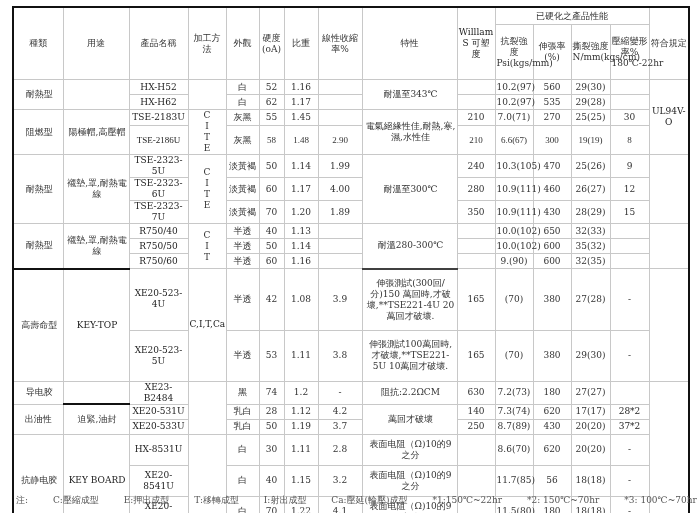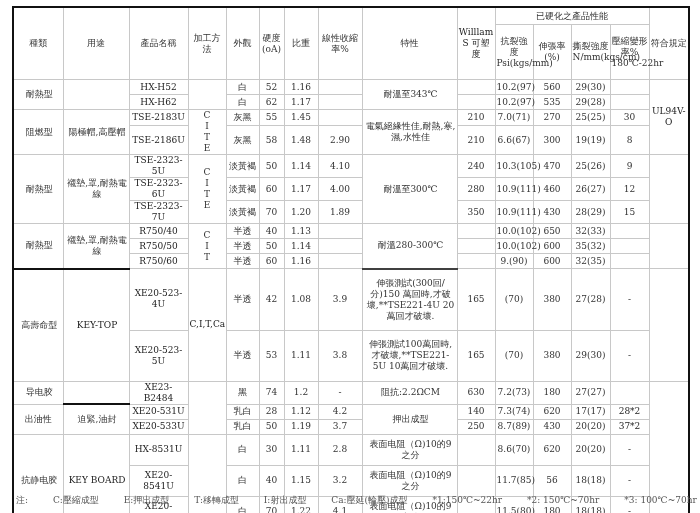--- a/index.html
+++ b/index.html
@@ -9,21 +9,21 @@
     table.spec td, table.spec th { border: 1px solid #c8c8c8; text-align: center; vertical-align: middle; padding: 0 1px; line-height: 11px; font-weight: normal; }
     table.spec th { height: 16px; }
     .hdr-big { height: 70px; }
     .b { font-weight: bold; color: #222; }
     .l { text-align: center; padding-left: 3px !important; }
     .vert { line-height: 10px; letter-spacing: 0; }
     .thick-top td { border-top: 2px solid #111; }
     .notes { position: absolute; left: 16px; top: 494px; font-size: 9px; color: #555; white-space: nowrap; }
     .notes span { margin-right: 22px; }
     .r-sm td { height: 14px; }
-    .r-md td { height: 26px; }
+    .r-md td { height: 26px; font-family: Liberation Serif, serif; }
     .r-lg td { height: 50px; }
     .r-xl td { height: 60px; }
     .r-mid td { height: 30px; }
   </style>
 </head>
 <body>
 
 <div class="wrap">
 <table class="spec">
   <colgroup>
@@ -125,21 +125,21 @@
   </tr>
 
   <tr class="r-sm">
     <td rowspan="3" class="l">耐熱型</td>
     <td rowspan="3" class="l">襯墊,罩,耐熱電線</td>
     <td class="b">TSE-2323-5U</td>
     <td rowspan="3" class="vert">C<br>I<br>T<br>E</td>
     <td>淡黃褐</td>
     <td>50</td>
     <td>1.14</td>
-    <td>4.10</td>
+    <td>1.99</td>
     <td rowspan="3" class="l">耐溫至300℃</td>
     <td>240</td>
     <td>10.3(105)</td>
     <td>470</td>
     <td>25(26)</td>
     <td>9</td>
     <td rowspan="3"></td>
   </tr>
   <tr class="r-sm">
     <td class="b">TSE-2323-6U</td>
@@ -258,21 +258,21 @@
   </tr>
 
   <tr class="r-sm">
     <td rowspan="2">出油性</td>
     <td rowspan="2" class="l">迫緊,油封</td>
     <td class="b">XE20-531U</td>
     <td>乳白</td>
     <td>28</td>
     <td>1.12</td>
     <td>4.2</td>
-    <td rowspan="2" class="l">押出成型</td>
+    <td rowspan="2" class="l">萬回才破壞</td>
     <td>140</td>
     <td>7.3(74)</td>
     <td>620</td>
     <td>17(17)</td>
     <td class="b">28*2</td>
   </tr>
   <tr class="r-sm">
     <td class="b">XE20-533U</td>
     <td>乳白</td>
     <td>50</td>

